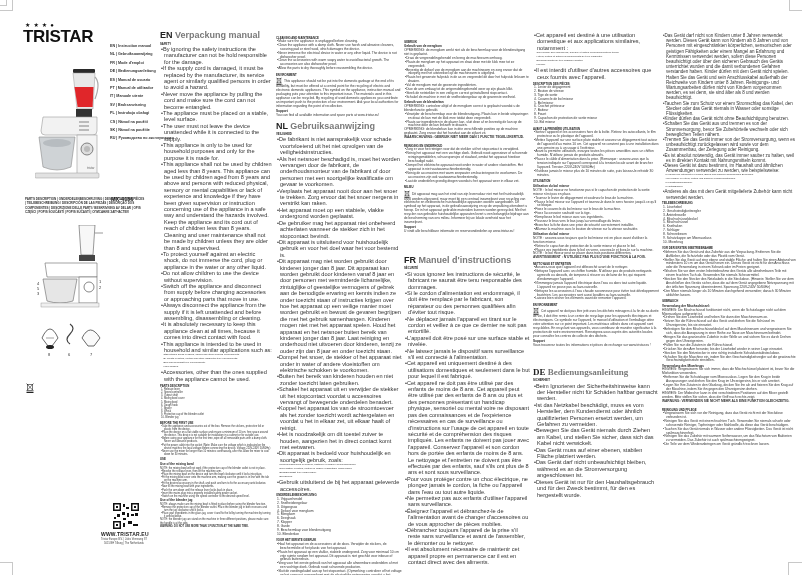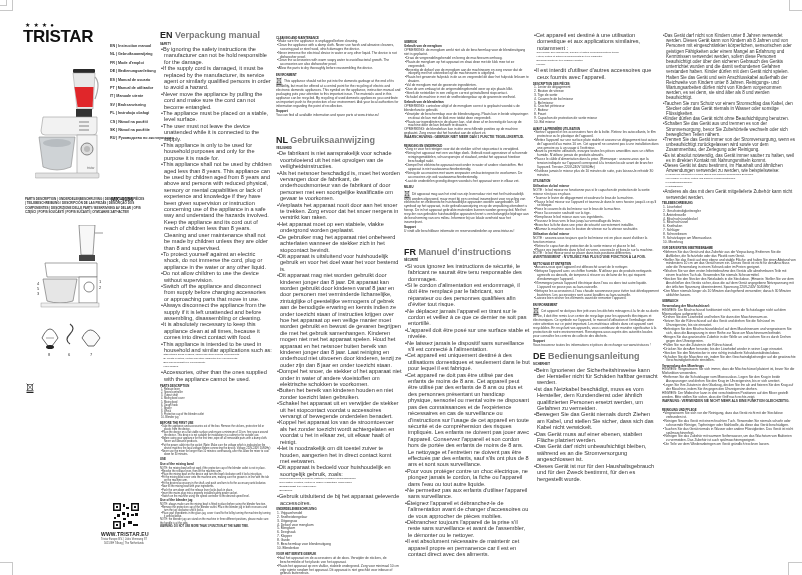--- a/index.html
+++ b/index.html
@@ -239,21 +239,21 @@
   </ul>
   <h3>ENVIRONMENT</h3>
   <p><svg class="weee-inline" viewBox="0 0 8 10">
         <rect x="1.5" y="1.5" width="5" height="6" fill="none" stroke="#222" stroke-width="0.6"></rect>
         <line x1="0.5" y1="0.5" x2="7.5" y2="8" stroke="#222" stroke-width="0.6"></line>
         <line x1="7.5" y1="0.5" x2="0.5" y2="8" stroke="#222" stroke-width="0.6"></line>
         <rect x="0.5" y="8.7" width="7" height="1.3" fill="#222"></rect>
       </svg><span>This appliance should not be put into the domestic garbage at the end of its durability, but must be offered at a central point for the recycling of electric and electronic domestic appliances. This symbol on the appliance, instruction manual and packaging puts your attention to this important issue. The materials used in this appliance can be recycled. By recycling of used domestic appliances you contribute an important push to the protection of our environment. Ask your local authorities for information regarding the point of recollection.</span></p>
   <h4>Support</h4>
   <p>You can find all available information and spare parts at www.tristar.eu!</p>
-  <h1 style="margin-top:17px;"><span>NL</span> <span class="sub">Gebruiksaanwijzing</span></h1>
+  <h1 style="margin-top:3px;"><span>NL</span> <span class="sub">Gebruiksaanwijzing</span></h1>
   <h3>VEILIGHEID</h3>
   <ul class="big">
     <li>De fabrikant is niet aansprakelijk voor schade voortvloeiend uit het niet opvolgen van de veiligheidsinstructies.</li>
       <li>Als het netsnoer beschadigd is, moet het worden vervangen door de fabrikant, de onderhoudsmonteur van de fabrikant of door personen met een soortgelijke kwalificatie om gevaar te voorkomen.</li>
       <li>Verplaats het apparaat nooit door aan het snoer te trekken. Zorg ervoor dat het snoer nergens in verstrikt kan raken.</li>
       <li>Het apparaat moet op een stabiele, vlakke ondergrond worden geplaatst.</li>
     <li>De gebruiker mag het apparaat niet onbeheerd achterlaten wanneer de stekker zich in het stopcontact bevindt.</li>
       <li>Dit apparaat is uitsluitend voor huishoudelijk gebruik en voor het doel waar het voor bestemd is.</li>
       <li>Dit apparaat mag niet worden gebruikt door kinderen jonger dan 8 jaar. Dit apparaat kan worden gebruikt door kinderen vanaf 8 jaar en door personen met verminderde lichamelijke, zintuiglijke of geestelijke vermogens of gebrek aan de benodigde ervaring en kennis indien ze onder toezicht staan of instructies krijgen over hoe het apparaat op een veilige manier moet worden gebruikt en bewust de gevaren begrijpen die met het gebruik samenhangen. Kinderen mogen niet met het apparaat spelen. Houd het apparaat en het netsnoer buiten bereik van kinderen jonger dan 8 jaar. Laat reiniging en onderhoud niet uitvoeren door kinderen, tenzij ze ouder zijn dan 8 jaar en onder toezicht staan.</li>
       <li>Dompel het snoer, de stekker of het apparaat niet onder in water of andere vloeistoffen om elektrische schokken te voorkomen.</li>
@@ -322,21 +322,21 @@
     </ul>
   <h3>MILIEU</h3>
   <p><svg class="weee-inline" viewBox="0 0 8 10">
         <rect x="1.5" y="1.5" width="5" height="6" fill="none" stroke="#222" stroke-width="0.6"></rect>
         <line x1="0.5" y1="0.5" x2="7.5" y2="8" stroke="#222" stroke-width="0.6"></line>
         <line x1="7.5" y1="0.5" x2="0.5" y2="8" stroke="#222" stroke-width="0.6"></line>
         <rect x="0.5" y="8.7" width="7" height="1.3" fill="#222"></rect>
       </svg><span>Dit apparaat mag aan het eind van zijn levensduur niet met het huishoudelijk afval worden afgevoerd, maar moet bij een centraal inzamelpunt voor recycling van elektrische en elektronische huishoudelijke apparaten worden aangeboden. Dit symbool op het apparaat, in de gebruiksaanwijzing en op de verpakking attendeert u hierop. De in het apparaat gebruikte materialen kunnen worden gerecycled. Met het recyclen van gebruikte huishoudelijke apparaten levert u een belangrijke bijdrage aan de bescherming van ons milieu. Informeer bij uw lokale overheid naar het inzamelpunt.</span></p>
   <h4>Support</h4>
   <p>U vindt alle beschikbare informatie en reserveonderdelen op www.tristar.eu!</p>
-  <h1 style="margin-top:13px;"><span>FR</span> <span class="sub">Manuel d'instructions</span></h1>
+  <h1 style="margin-top:21px;"><span>FR</span> <span class="sub">Manuel d'instructions</span></h1>
   <h3>SÉCURITÉ</h3>
   <ul class="big">
     <li>Si vous ignorez les instructions de sécurité, le fabricant ne saurait être tenu responsable des dommages.</li>
       <li>Si le cordon d'alimentation est endommagé, il doit être remplacé par le fabricant, son réparateur ou des personnes qualifiées afin d'éviter tout risque.</li>
       <li>Ne déplacez jamais l'appareil en tirant sur le cordon et veillez à ce que ce dernier ne soit pas entortillé.</li>
       <li>L'appareil doit être posé sur une surface stable et nivelée.</li>
     <li>Ne laissez jamais le dispositif sans surveillance s'il est connecté à l'alimentation.</li>
       <li>Cet appareil est uniquement destiné à des utilisations domestiques et seulement dans le but pour lequel il est fabriqué.</li>
       <li>Cet appareil ne doit pas être utilisé par des enfants de moins de 8 ans. Cet appareil peut être utilisé par des enfants de 8 ans ou plus et des personnes présentant un handicap physique, sensoriel ou mental voire ne disposant pas des connaissances et de l'expérience nécessaires en cas de surveillance ou d'instructions sur l'usage de cet appareil en toute sécurité et de compréhension des risques impliqués. Les enfants ne doivent pas jouer avec l'appareil. Conservez l'appareil et son cordon hors de portée des enfants de moins de 8 ans. Le nettoyage et l'entretien ne doivent pas être effectués par des enfants, sauf s'ils ont plus de 8 ans et sont sous surveillance.</li>
       <li>Pour vous protéger contre un choc électrique, ne plongez jamais le cordon, la fiche ou l'appareil dans l'eau ou tout autre liquide.</li>
@@ -408,21 +408,21 @@
     </ul>
   <h3>ENVIRONNEMENT</h3>
   <p><svg class="weee-inline" viewBox="0 0 8 10">
         <rect x="1.5" y="1.5" width="5" height="6" fill="none" stroke="#222" stroke-width="0.6"></rect>
         <line x1="0.5" y1="0.5" x2="7.5" y2="8" stroke="#222" stroke-width="0.6"></line>
         <line x1="7.5" y1="0.5" x2="0.5" y2="8" stroke="#222" stroke-width="0.6"></line>
         <rect x="0.5" y="8.7" width="7" height="1.3" fill="#222"></rect>
       </svg><span>Cet appareil ne doit pas être jeté avec les déchets ménagers à la fin de sa durée de vie, il doit être remis à un centre de recyclage pour les appareils électriques et électroniques. Ce symbole sur l'appareil, le manuel d'utilisation et l'emballage attire votre attention sur ce point important. Les matériaux utilisés dans cet appareil sont recyclables. En recyclant vos appareils, vous contribuez de manière significative à la protection de notre environnement. Renseignez-vous auprès des autorités locales pour connaître les centres de collecte des déchets.</span></p>
   <h4>Support</h4>
   <p>Vous trouverez toutes les informations et pièces de rechange sur www.tristar.eu !</p>
-  <h1 style="margin-top:3px;"><span>DE</span> <span class="sub">Bedienungsanleitung</span></h1>
+  <h1 style="margin-top:19px;font-family:Liberation Serif, serif;"><span>DE</span> <span class="sub">Bedienungsanleitung</span></h1>
   <h3>SICHERHEIT</h3>
   <ul class="big">
     <li>Beim Ignorieren der Sicherheitshinweise kann der Hersteller nicht für Schäden haftbar gemacht werden.</li>
       <li>Ist das Netzkabel beschädigt, muss es vom Hersteller, dem Kundendienst oder ähnlich qualifizierten Personen ersetzt werden, um Gefahren zu vermeiden.</li>
       <li>Bewegen Sie das Gerät niemals durch Ziehen am Kabel, und stellen Sie sicher, dass sich das Kabel nicht verwickelt.</li>
       <li>Das Gerät muss auf einer ebenen, stabilen Fläche platziert werden.</li>
     <li>Das Gerät darf nicht unbeaufsichtigt bleiben, während es an die Stromversorgung angeschlossen ist.</li>
       <li>Dieses Gerät ist nur für den Haushaltsgebrauch und für den Zweck bestimmt, für den es hergestellt wurde.</li>
   </ul>
 </div>

